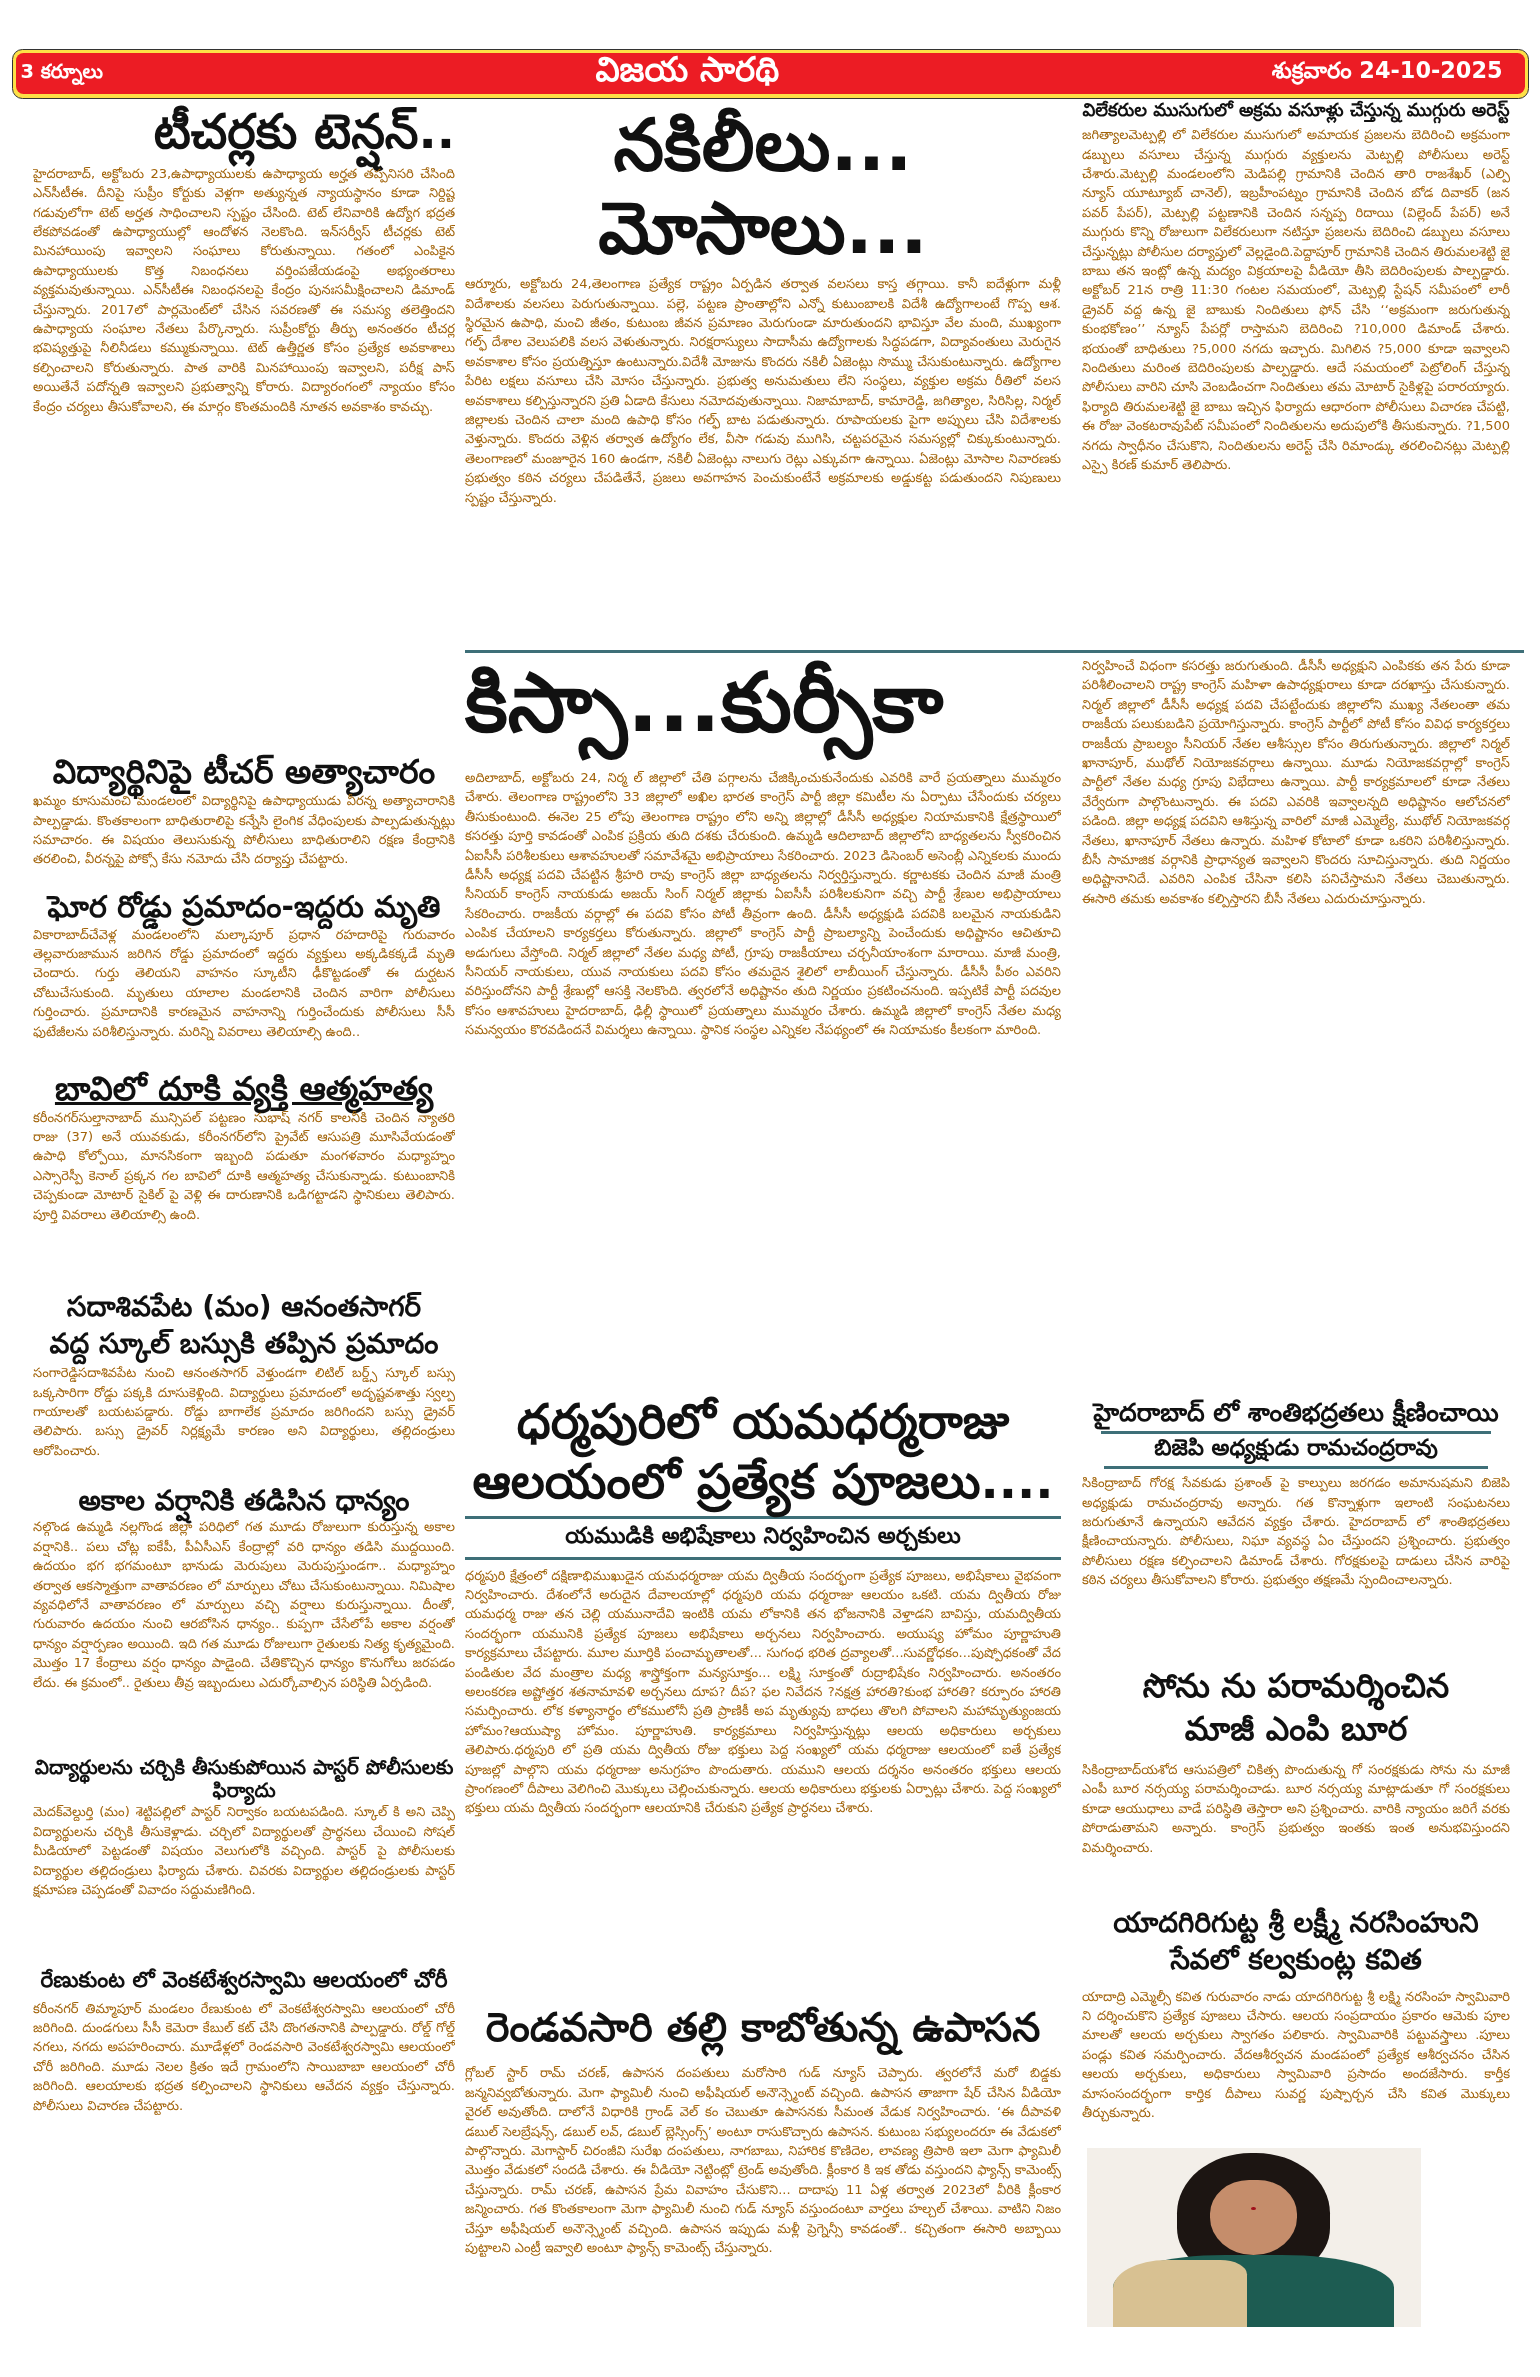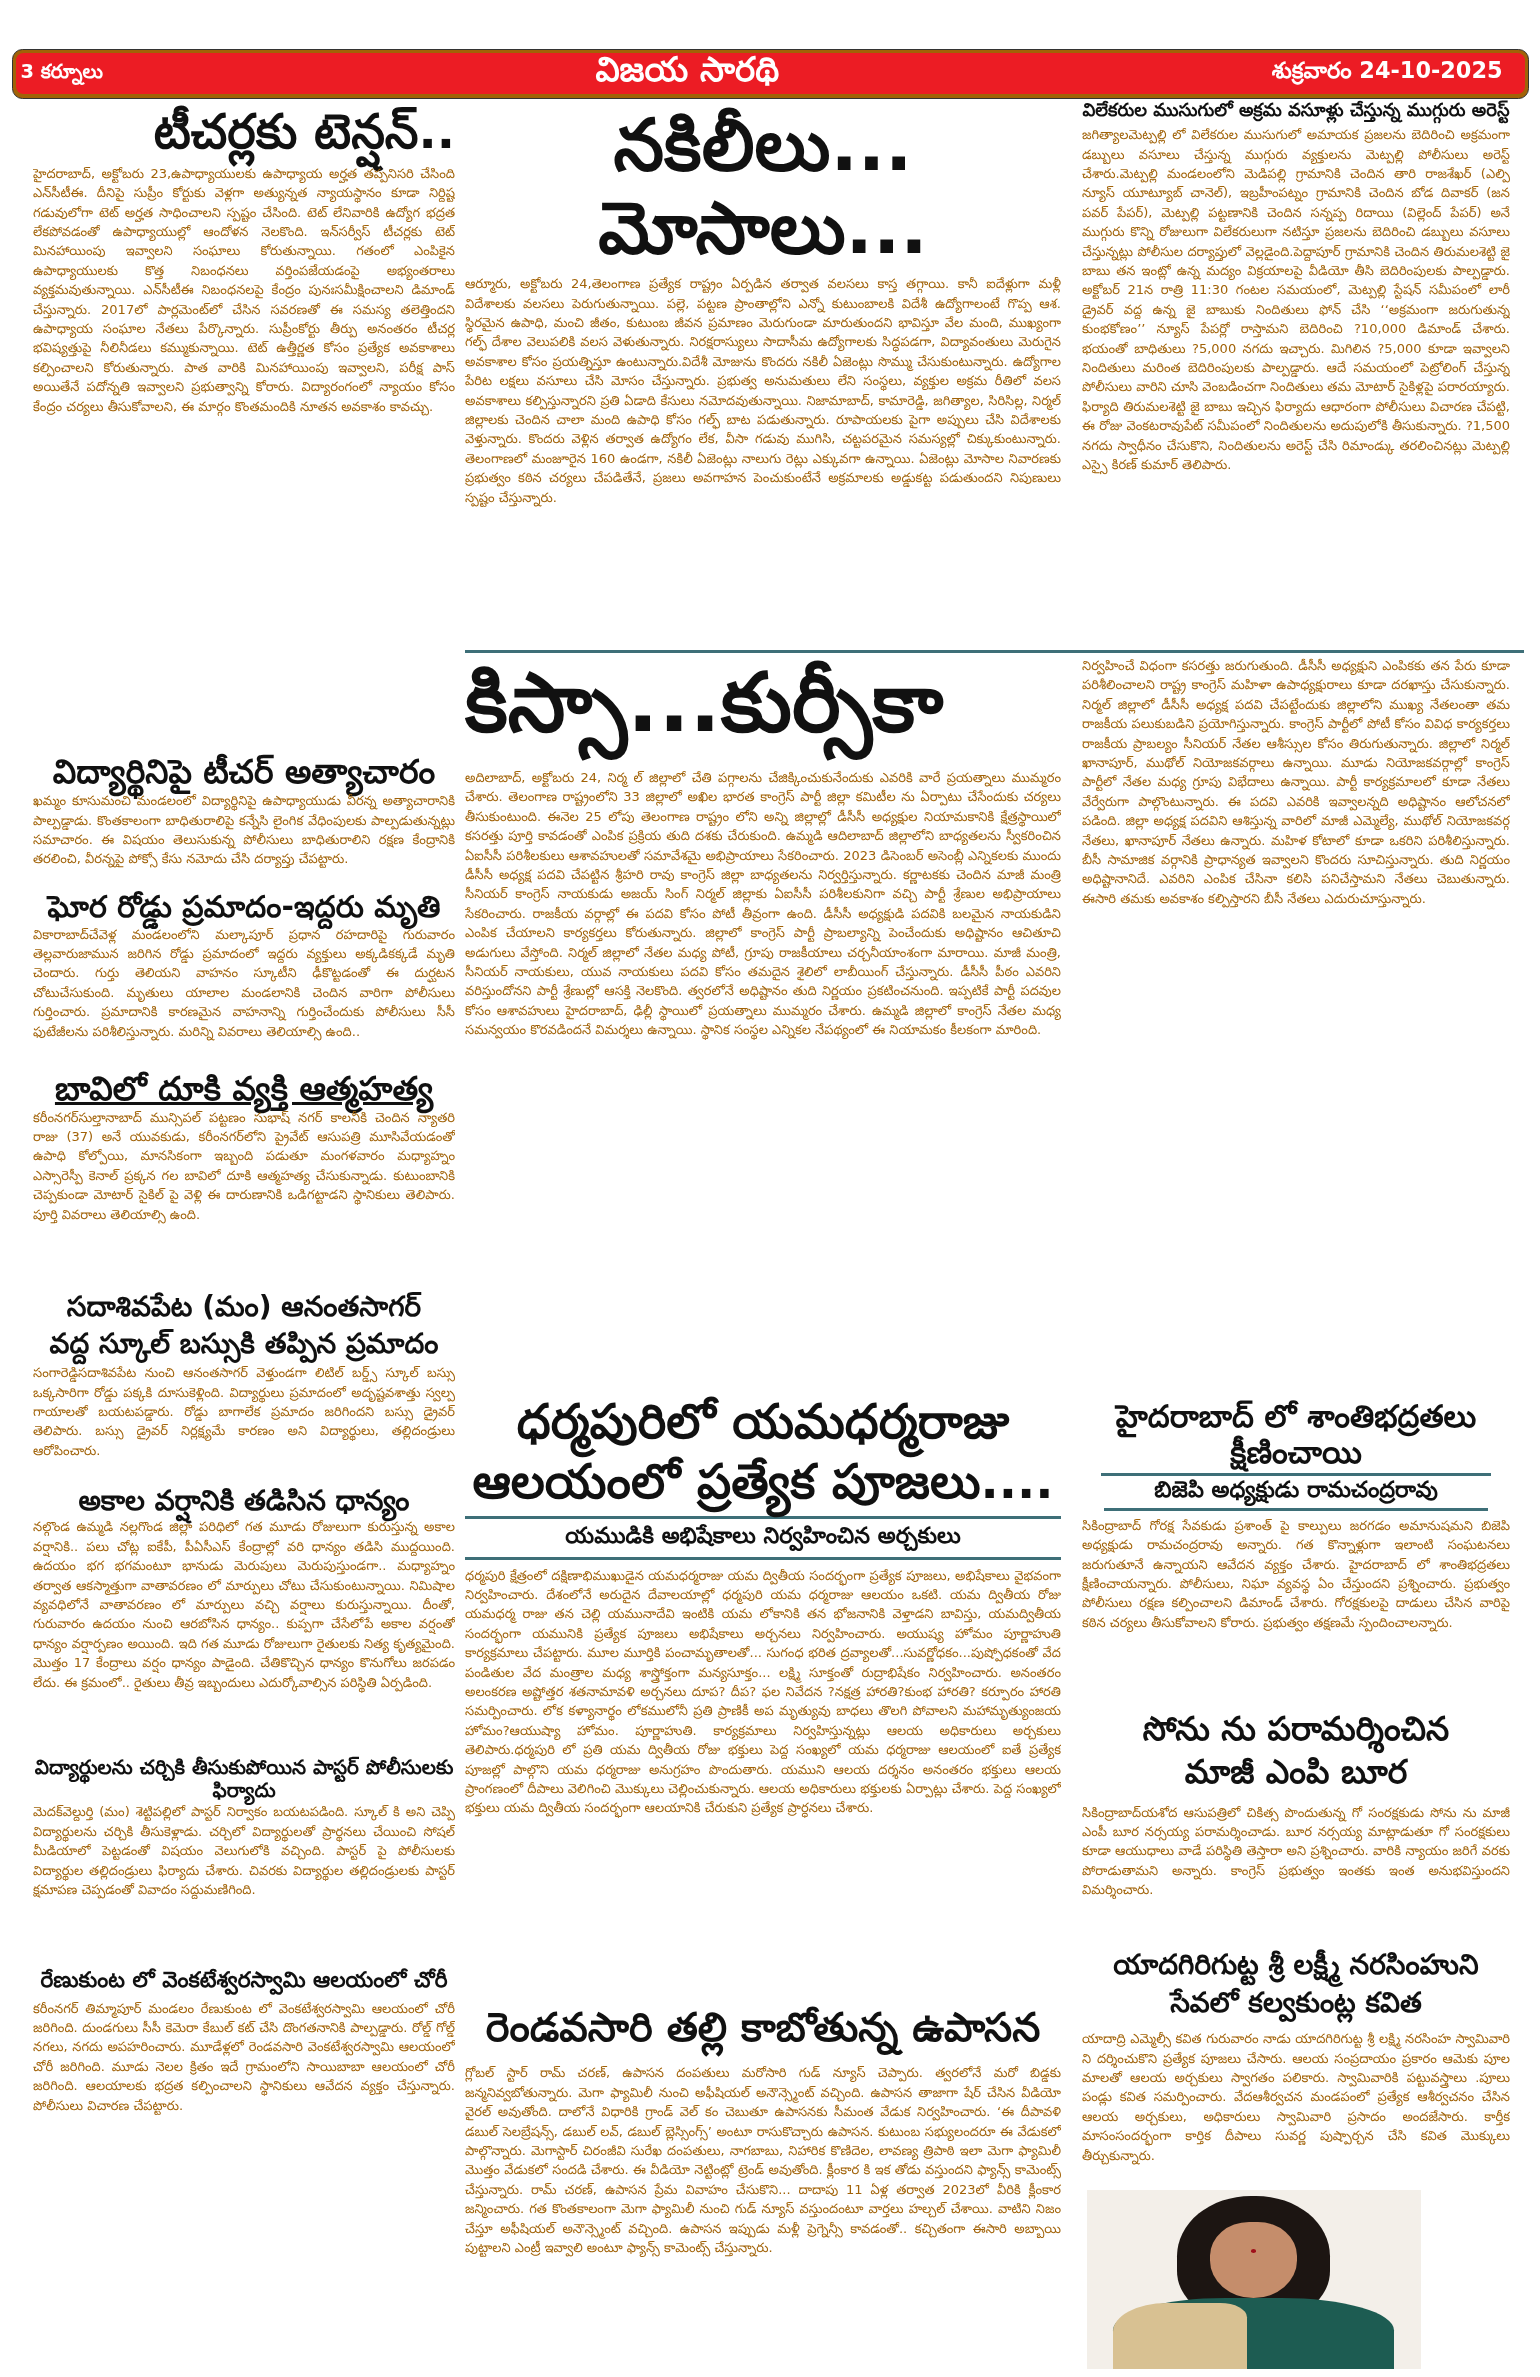--- a/index.html
+++ b/index.html
@@ -1,17 +1,17 @@
 <!DOCTYPE html>
 <html style="font-size:12px"><head>
 <meta charset="utf-8">
 <style>
   html,body{margin:0;padding:0;background:#fff;}
   body{width:1541px;height:2377px;position:relative;overflow:hidden;font-family:"DejaVu Sans",sans-serif;color:#111;}
-  .masthead{position:absolute;left:12px;top:49px;width:1515px;height:48px;border:1.5px solid #333;border-radius:10.4px;background:#a16207;}
+  .masthead{position:absolute;left:12px;top:49px;width:1515px;height:48px;border:1.5px solid #333;border-radius:10.4px;background:#fde047;}
   .masthead-inner{position:absolute;left:3px;top:3px;right:3px;bottom:4.5px;background:#ec1c24;border-radius:7.5px;display:flex;align-items:center;justify-content:space-between;padding:0 22.4px 0 4.5px;}
   .mh-left{color:#fff;font-size:19.4px;font-weight:bold;}
   .mh-center{color:#fff;font-size:34px;font-weight:bold;}
   .mh-right{color:#fff;font-size:22.4px;font-weight:bold;}
   .col{position:absolute;}
   .hl{font-weight:900;text-align:center;line-height:1.15;color:#111;margin:0;}
   .body{font-size:13px;line-height:19.4px;text-align:justify;margin:0;color:#a16207;}
   .rule{height:3px;background:#3e6f78;}
   .sub{font-size:22.4px;text-align:center;font-weight:bold;}
   .photo{background:#f3efe9;position:relative;overflow:hidden;}
@@ -103,21 +103,21 @@
   <p class="body" style="height:349px;overflow:hidden;margin-top:6px;">ధర్మపురి క్షేత్రంలో దక్షిణాభిముఖుడైన యమధర్మరాజు యమ ద్వితీయ సందర్భంగా ప్రత్యేక పూజలు, అభిషేకాలు వైభవంగా నిర్వహించారు. దేశంలోనే అరుదైన దేవాలయాల్లో ధర్మపురి యమ ధర్మరాజు ఆలయం ఒకటి. యమ ద్వితీయ రోజు యమధర్మ రాజు తన చెల్లి యమునాదేవి ఇంటికి యమ లోకానికి తన భోజనానికి వెళ్తాడని బావిస్తు, యమద్వితీయ సందర్భంగా యమునికి ప్రత్యేక పూజలు అభిషేకాలు అర్చనలు నిర్వహించారు. అయుష్య హోమం పూర్ణాహుతి కార్యక్రమాలు చేపట్టారు. మూల మూర్తికి పంచామృతాలతో... సుగంధ భరిత ద్రవ్యాలతో...సువర్ణోధకం...పుష్పోధకంతో వేద పండితుల వేద మంత్రాల మధ్య శాస్త్రోక్తంగా మన్యసూక్తం... లక్ష్మి సూక్తంతో రుద్రాభిషేకం నిర్వహించారు. అనంతరం అలంకరణ అష్టోత్తర శతనామావళి అర్చనలు దూప? దీప? ఫల నివేదన ?నక్షత్ర హారతి?కుంభ హారతి? కర్పూరం హారతి సమర్పించారు. లోక కళ్యానార్థం లోకములోనీ ప్రతి ప్రాణికీ అప మృత్యువు బాధలు తొలగి పోవాలని మహామృత్యుంజయ హోమం?ఆయుష్యా హోమం. పూర్ణాహుతి. కార్యక్రమాలు నిర్వహిస్తున్నట్లు ఆలయ అధికారులు అర్చకులు తెలిపారు.ధర్మపురి లో ప్రతి యమ ద్వితీయ రోజు భక్తులు పెద్ద సంఖ్యలో యమ ధర్మరాజు ఆలయంలో ఐతే ప్రత్యేక పూజల్లో పాల్గొని యమ ధర్మరాజు అనుగ్రహం పొందుతారు. యముని ఆలయ దర్శనం అనంతరం భక్తులు ఆలయ ప్రాంగణంలో దీపాలు వెలిగించి మొక్కులు చెల్లించుకున్నారు. ఆలయ అధికారులు భక్తులకు ఏర్పాట్లు చేశారు. పెద్ద సంఖ్యలో భక్తులు యమ ద్వితీయ సందర్భంగా ఆలయానికి చేరుకుని ప్రత్యేక ప్రార్ధనలు చేశారు.</p>
 </div>
 
 <div class="col" style="left:465px;top:2004px;width:596px;">
   <h1 class="hl" style="font-size:40px;">రెండవసారి తల్లి కాబోతున్న ఉపాసన</h1>
   <p class="body" style="height:291px;overflow:hidden;margin-top:13.4px;">గ్లోబల్ స్టార్ రామ్ చరణ్, ఉపాసన దంపతులు మరోసారి గుడ్ న్యూస్ చెప్పారు. త్వరలోనే మరో బిడ్డకు జన్మనివ్వబోతున్నారు. మెగా ఫ్యామిలీ నుంచి అఫీషియల్ అనౌన్స్మెంట్ వచ్చింది. ఉపాసన తాజాగా షేర్ చేసిన వీడియో వైరల్ అవుతోంది. దాలోనే విధారికి గ్రాండ్ వెల్ కం చెబుతూ ఉపాసనకు సీమంత వేడుక నిర్వహించారు. ‘ఈ దీపావళి డబుల్ సెలబ్రేషన్స్, డబుల్ లవ్, డబుల్ బ్లెస్సింగ్స్’ అంటూ రాసుకొచ్చారు ఉపాసన. కుటుంబ సభ్యులందరూ ఈ వేడుకలో పాల్గొన్నారు. మెగాస్టార్ చిరంజీవి సురేఖ దంపతులు, నాగబాబు, నిహారిక కొణిదెల, లావణ్య త్రిపాఠి ఇలా మెగా ఫ్యామిలీ మొత్తం వేడుకలో సందడి చేశారు. ఈ వీడియో నెట్టింట్లో ట్రెండ్ అవుతోంది. క్లీంకార కి ఇక తోడు వస్తుందని ఫ్యాన్స్ కామెంట్స్ చేస్తున్నారు. రామ్ చరణ్, ఉపాసన ప్రేమ వివాహం చేసుకొని... దాదాపు 11 ఏళ్ల తర్వాత 2023లో వీరికి క్లీంకార జన్మించారు. గత కొంతకాలంగా మెగా ఫ్యామిలీ నుంచి గుడ్ న్యూస్ వస్తుందంటూ వార్తలు హల్చల్ చేశాయి. వాటిని నిజం చేస్తూ అఫీషియల్ అనౌన్స్మెంట్ వచ్చింది. ఉపాసన ఇప్పుడు మళ్లీ ప్రెగ్నెన్సీ కావడంతో.. కచ్చితంగా ఈసారి అబ్బాయి పుట్టాలని ఎంట్రీ ఇవ్వాలి అంటూ ఫ్యాన్స్ కామెంట్స్ చేస్తున్నారు.</p>
 </div>
 
 <div class="col" style="left:1082px;top:1399px;width:428px;">
   <div>
-    <h2 class="hl" style="font-size:31px;">హైదరాబాద్ లో శాంతిభద్రతలు క్షీణించాయి</h2>
+    <h2 class="hl" style="font-size:25px;">హైదరాబాద్ లో శాంతిభద్రతలు క్షీణించాయి</h2>
     <div class="rule" style="margin:3px 19.4px 0;"></div>
     <div class="sub" style="font-size:22.4px;">బిజెపి  అధ్యక్షుడు  రామచంద్రరావు</div>
     <div class="rule" style="margin:0 22.4px 4.5px;"></div>
     <p class="body" style="height:174px;overflow:hidden;">సికింద్రాబాద్ గోరక్ష సేవకుడు ప్రశాంత్ పై కాల్పులు జరగడం అమానుషమని బిజెపి అధ్యక్షుడు రామచంద్రరావు అన్నారు. గత కొన్నాళ్లుగా ఇలాంటి సంఘటనలు జరుగుతూనే ఉన్నాయని ఆవేదన వ్యక్తం చేశారు. హైదరాబాద్ లో శాంతిభద్రతలు క్షీణించాయన్నారు. పోలీసులు, నిఘా వ్యవస్థ ఏం చేస్తుందని ప్రశ్నించారు. ప్రభుత్వం పోలీసులు రక్షణ కల్పించాలని డిమాండ్ చేశారు. గోరక్షకులపై దాడులు చేసిన వారిపై కఠిన చర్యలు తీసుకోవాలని కోరారు. ప్రభుత్వం తక్షణమే స్పందించాలన్నారు.</p>
   </div>
   <div style="margin-top:18px;">
     <h2 class="hl" style="font-size:33px;line-height:1.3;">
       <span>సోను ను పరామర్శించిన</span><br>
       <span>మాజీ ఎంపి బూర</span>
     </h2>

